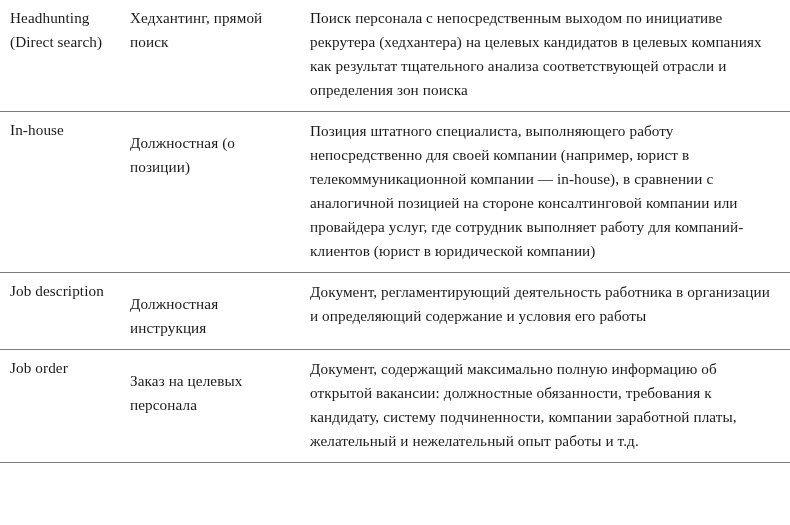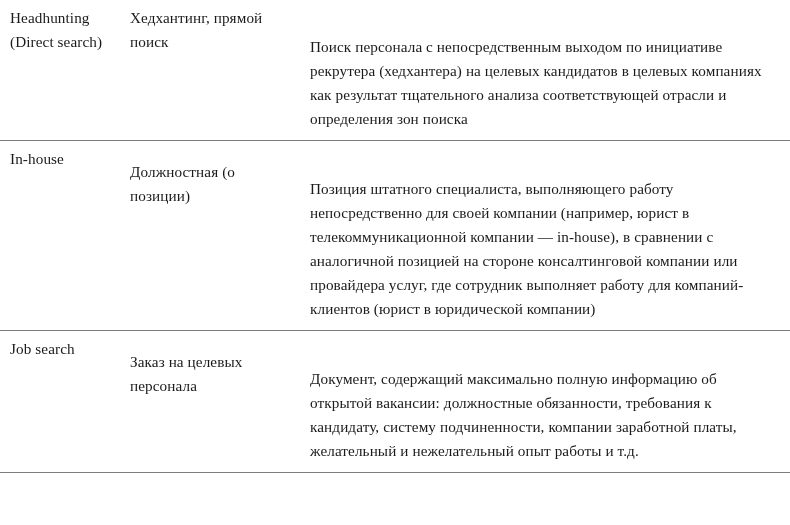--- a/index.html
+++ b/index.html
@@ -38,21 +38,21 @@
     line-height: 24px;
     letter-spacing: 0.1px;
   }
 
   .col-term        { width: 130px; }
   .col-translation { width: 175px; }
   .col-definition  { width: 485px; }
 
   .col-term .cell        { padding: 6px 8px 9px 10px; }
   .col-translation .cell { padding: 19px 10px 9px 0px; }
-  .col-definition .cell  { padding: 7px 12px 9px 5px; margin-top: 29px; }
+  .col-definition .cell  { padding: 7px 12px 9px 5px; }
 
   
   .first-row .col-term .cell,
   .first-row .col-translation .cell,
   .first-row .col-definition .cell { padding-top: 6px; }
 </style>
 </head>
 <body>
 
 <table class="glossary-table">
@@ -76,24 +76,35 @@
       </td>
       <td class="col-translation">
         <div class="cell">Должностная (о позиции)</div>
       </td>
       <td class="col-definition">
         <div class="cell">Позиция штатного специалиста, выполняющего работу непосредственно для своей компании (например, юрист в телекоммуникационной компании — in-house), в сравнении с аналогичной позицией на стороне консалтинговой компании или провайдера услуг, где сотрудник выполняет работу для компаний-клиентов (юрист в юридической компании)</div>
       </td>
     </tr>
 
 
+    <tr class="glossary-row">
+      <td class="col-term">
+        <div class="cell">Job description</div>
+      </td>
+      <td class="col-translation">
+        <div class="cell">Должностная инструкция</div>
+      </td>
+      <td class="col-definition">
+        <div class="cell">Документ, регламентирующий деятельность работника в организации и определяющий содержание и условия его работы</div>
+      </td>
+    </tr>
 
     <tr class="glossary-row">
       <td class="col-term">
-        <div class="cell">Job search</div>
+        <div class="cell">Job order</div>
       </td>
       <td class="col-translation">
         <div class="cell">Заказ на целевых персонала</div>
       </td>
       <td class="col-definition">
         <div class="cell">Документ, содержащий максимально полную информацию об открытой вакансии: должностные обязанности, требования к кандидату, систему подчиненности, компании заработной платы, желательный и нежелательный опыт работы и т.д.</div>
       </td>
     </tr>
 
   </tbody>

